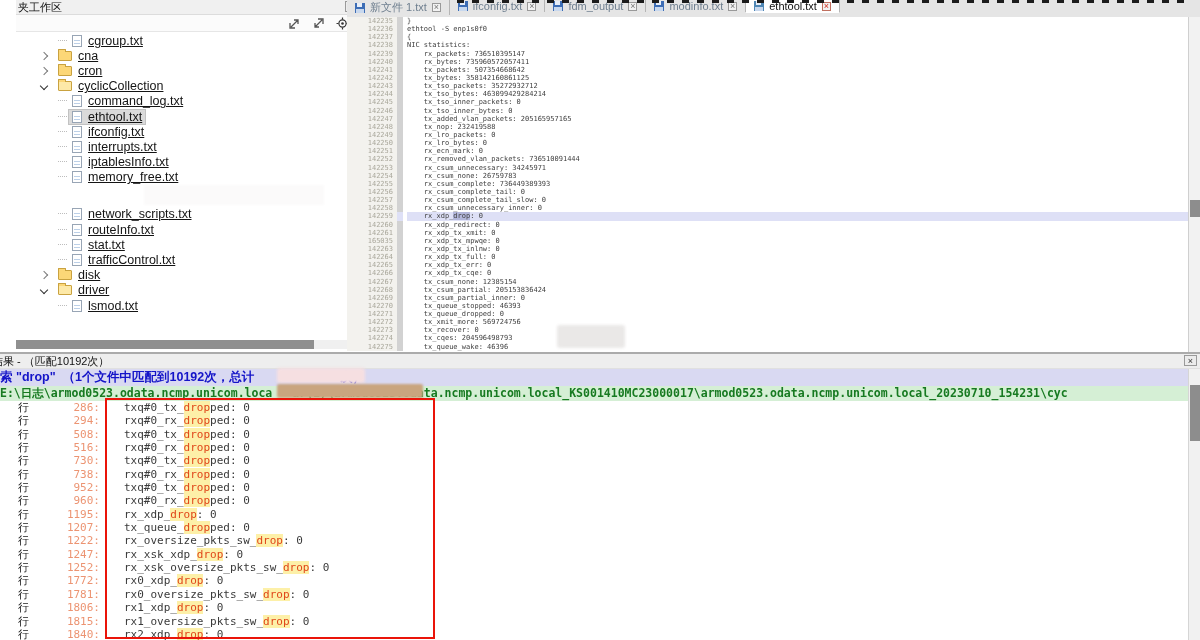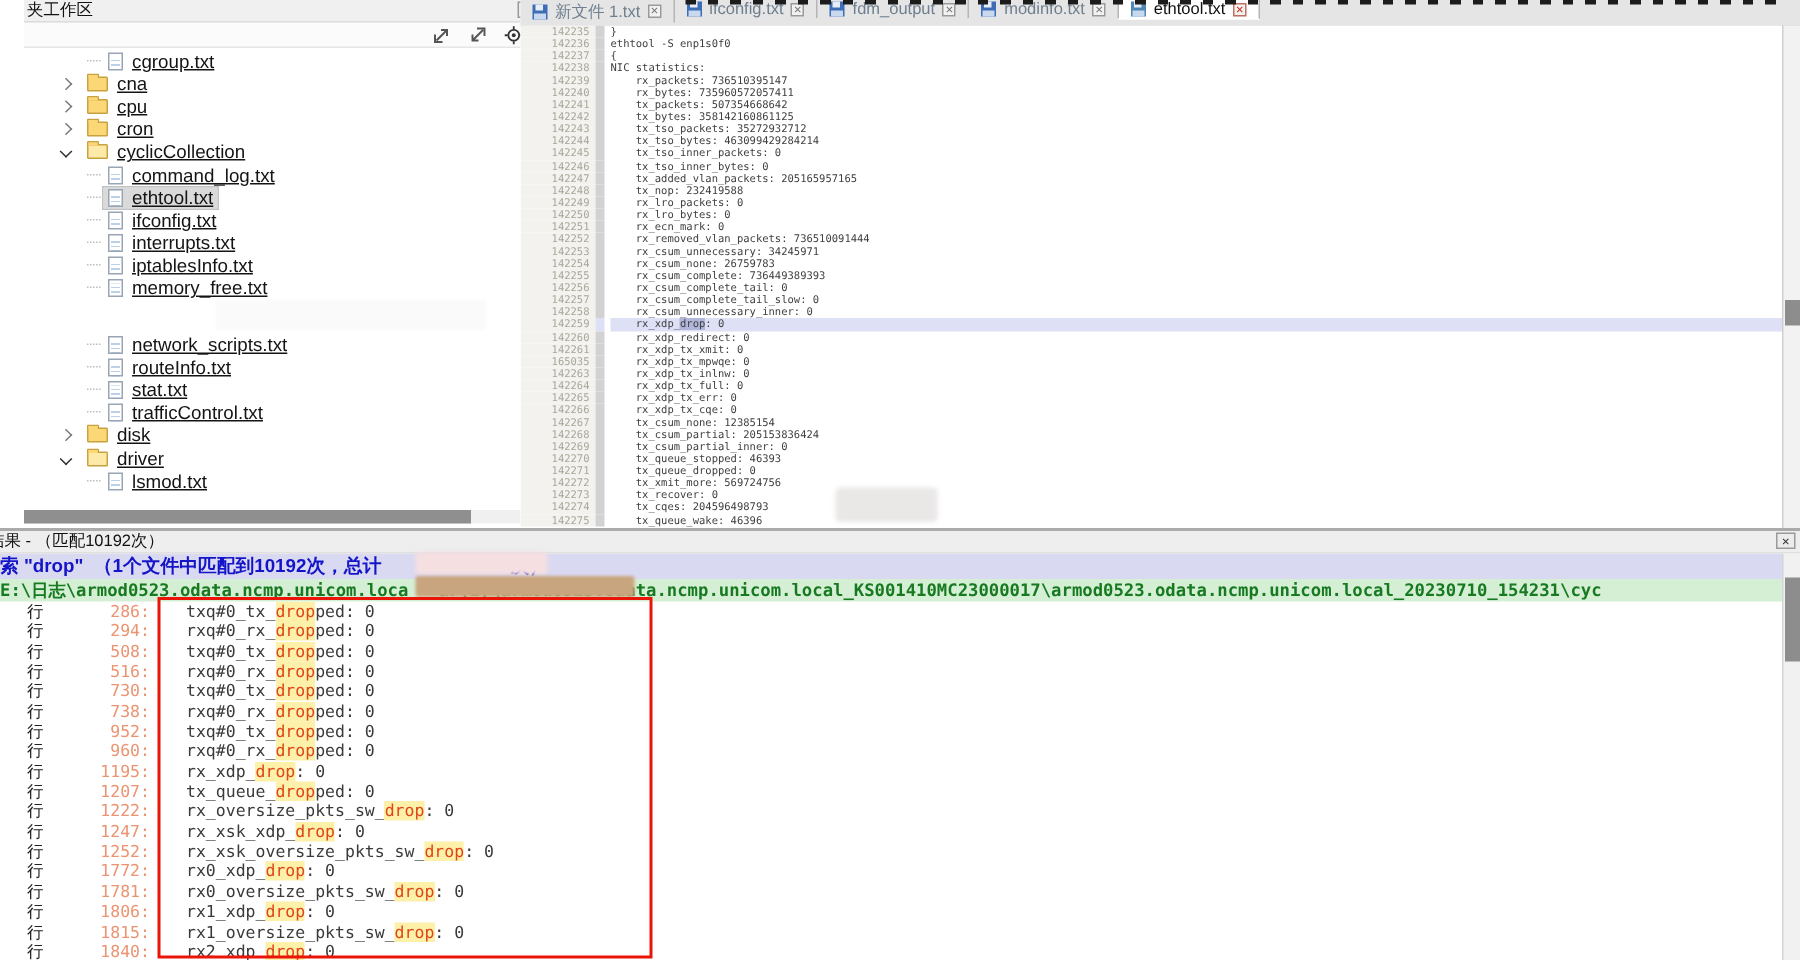--- a/index.html
+++ b/index.html
@@ -132,27 +132,20 @@
           <span class="inner">
             <span class="ic-file"></span>
             <span>cgroup.txt</span>
           </span>
         </div>
         <div class="titem lv1">
           <span class="chev closed"></span>
           <span class="inner">
             <span class="ic-folder"></span>
             <span>cna</span>
-          </span>
-        </div>
-        <div class="titem lv1">
-          <span class="chev closed"></span>
-          <span class="inner">
-            <span class="ic-folder"></span>
-            <span>cpu</span>
           </span>
         </div>
         <div class="titem lv1">
           <span class="chev closed"></span>
           <span class="inner">
             <span class="ic-folder"></span>
             <span>cron</span>
           </span>
         </div>
         <div class="titem lv1">

